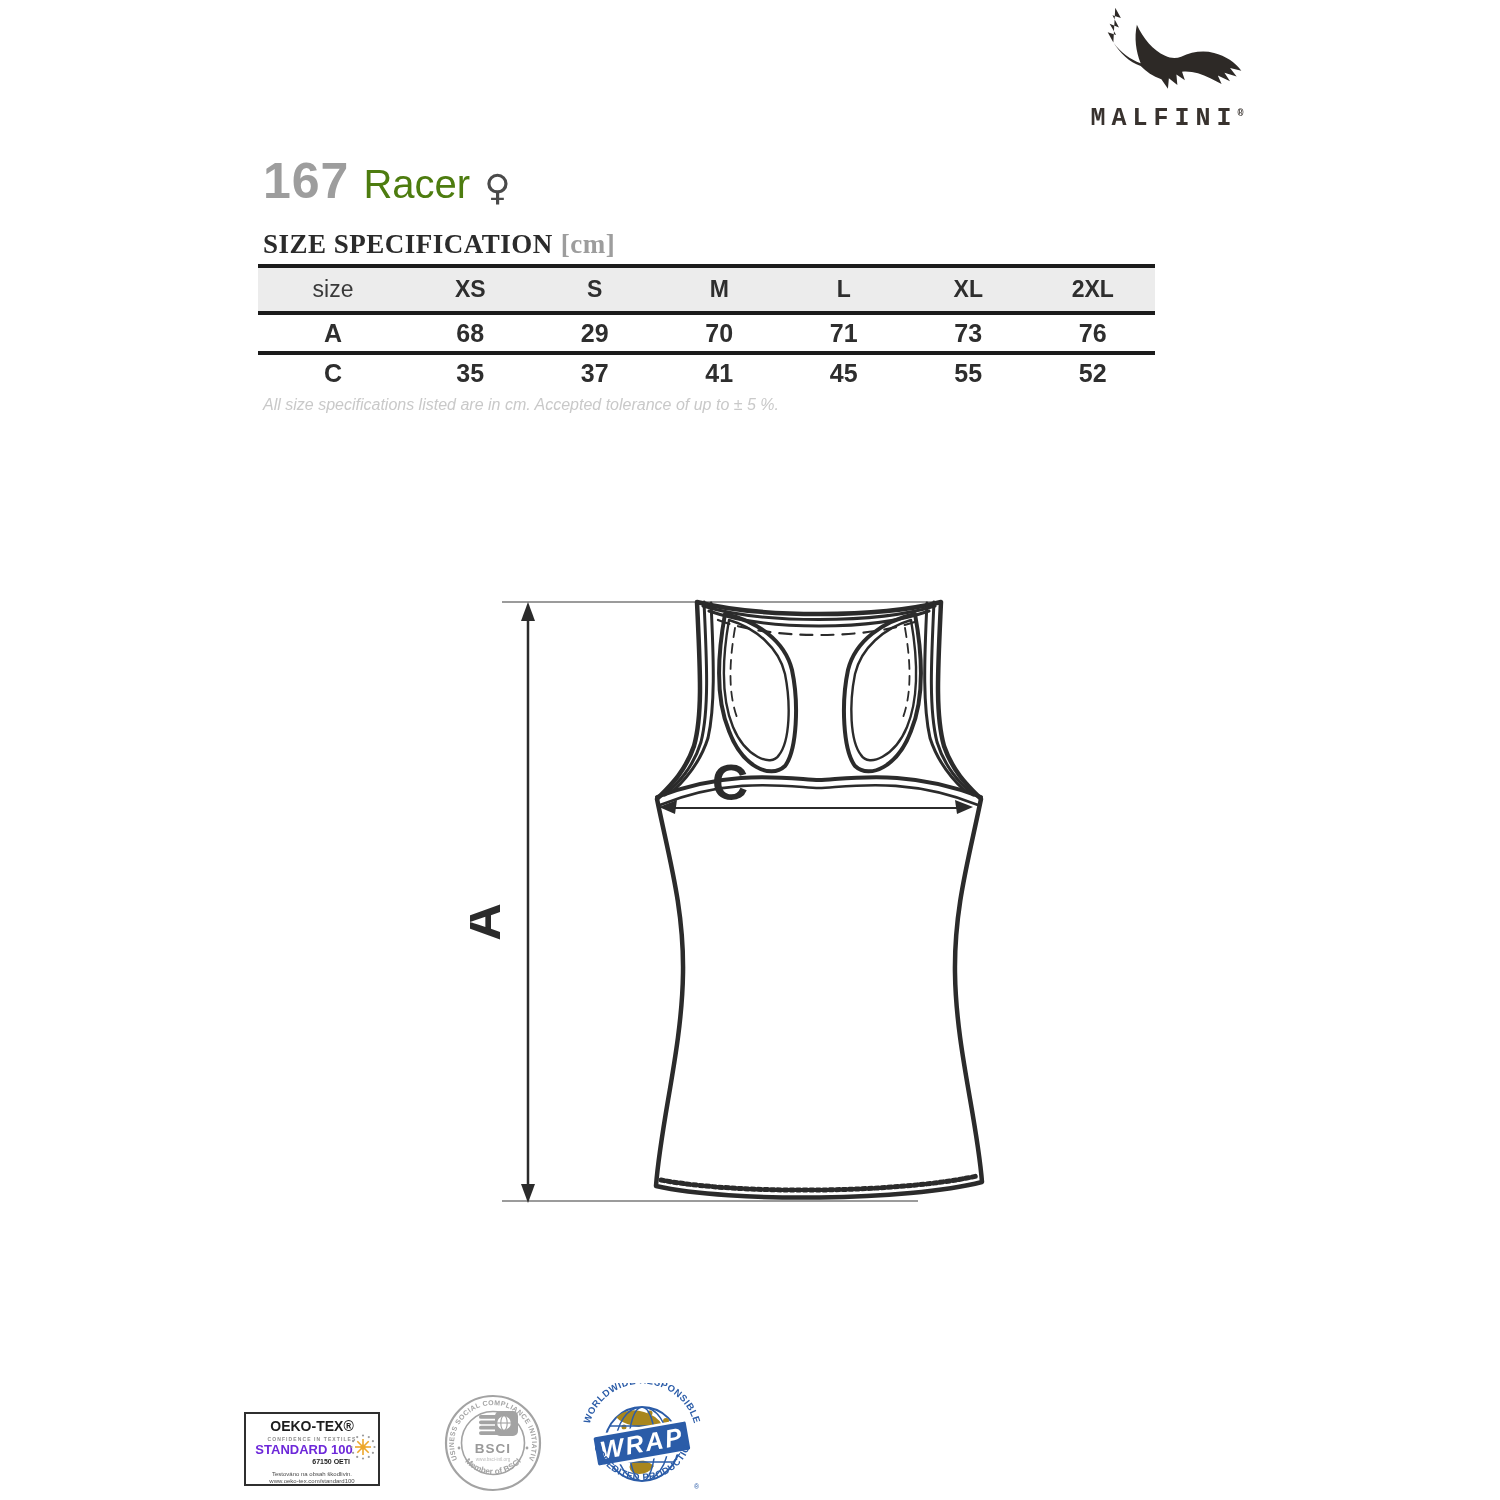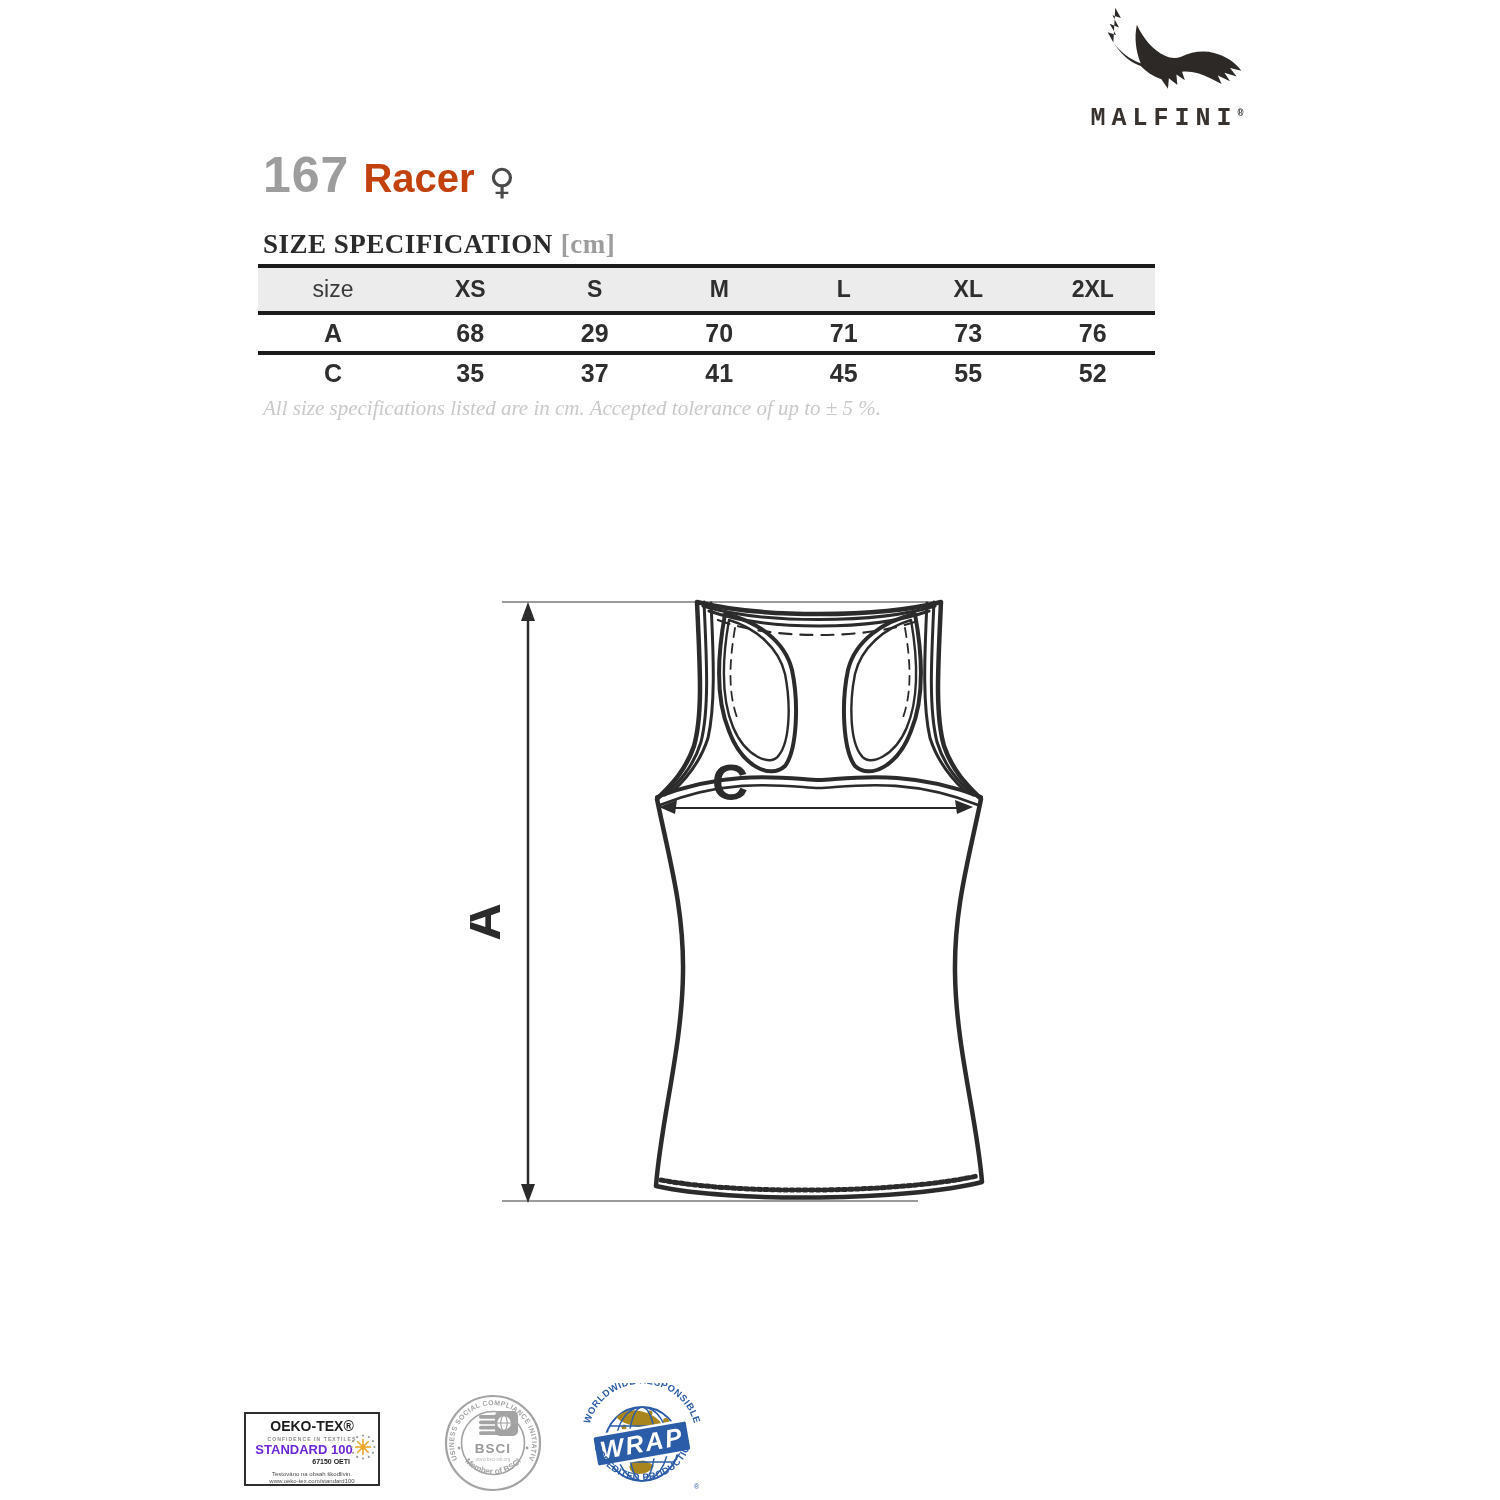--- a/index.html
+++ b/index.html
@@ -7,42 +7,42 @@
           font-family:"Liberation Sans",sans-serif;color:#2e2e2e;}
   .abs{position:absolute;}
 
   
   #brand{left:1072px;top:4px;width:190px;text-align:center;}
   #brand-name{font-family:Liberation Mono, monospace;font-weight:700;font-size:25px;
               letter-spacing:6px;color:#38322e;white-space:nowrap;}
   #brand-name sup{font-size:10px;letter-spacing:0;}
 
   
-  #title{left:263px;top:146px;display:flex;align-items:baseline;gap:14px;}
+  #title{left:263px;top:152px;display:flex;align-items:baseline;gap:14px;}
   #product-number{font-size:50px;font-weight:800;color:#9d9d9d;letter-spacing:1px;}
-  #product-name{font-size:40px;font-weight:700;color:#c2410c;}
+  #product-name{font-size:40px;font-weight:400;color:#4d7c0f;}
   #gender-symbol{font-family:"DejaVu Sans",sans-serif;font-size:36px;color:#4a4a4a;
                  position:relative;top:2px;font-weight:400;}
 
   #section-heading{left:263px;top:229px;font-size:27px;font-weight:800;color:#2b2b2b;letter-spacing:.5px;font-family:Liberation Serif, serif;}
   #section-heading .unit{color:#9d9d9d;margin-left:8px;}
 
   
   #size-table{left:258px;top:264px;width:897px;}
   .t-line{height:4px;background:#1b1b1b;}
   .t-row{display:flex;align-items:center;}
   .t-row.header{background:#ececec;height:43px;font-size:23px;}
   .t-row.body{height:36px;font-size:25px;}
   .t-cell{width:124.5px;text-align:center;font-weight:700;}
   .t-cell.first{width:150px;font-weight:400;}
   .t-row.header .t-cell{font-weight:800;}
   .t-row.header .t-cell.first{font-weight:400;color:#3a3a3a;}
   .t-row.body .t-cell.first{font-weight:800;}
 
-  #note{left:263px;top:396px;font-size:21px;font-style:italic;color:#c9c9c9;font-family:Liberation Serif, serif;}
+  #note{left:263px;top:396px;font-size:16px;font-style:italic;color:#c9c9c9;}
 
   
   #oeko{left:244px;top:1412px;width:132px;height:70px;border:2px solid #2f2f2f;
         background:#fff;text-align:center;line-height:1.25;}
   #oeko .l1{font-size:14px;font-weight:700;color:#1d1d1d;margin-top:4px;}
   #oeko .l2{font-size:5px;letter-spacing:1.1px;color:#8c8c8c;font-weight:700;}
   #oeko .l3{font-size:13px;font-weight:800;color:#6d28d9;margin-right:16px;}
   #oeko .l4{font-size:7px;font-weight:800;color:#1d1d1d;text-align:right;padding-right:28px;}
   #oeko .l5{font-size:6px;color:#4a4a4a;margin-top:4px;}
   #oeko .l6{font-size:6px;color:#4a4a4a;}

